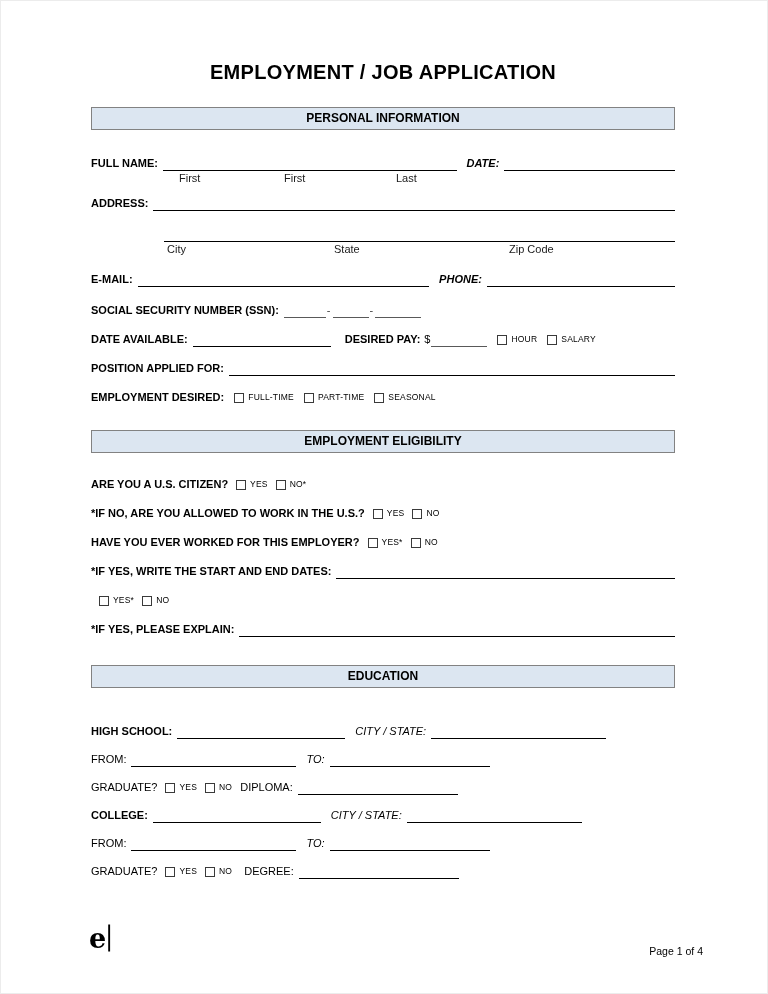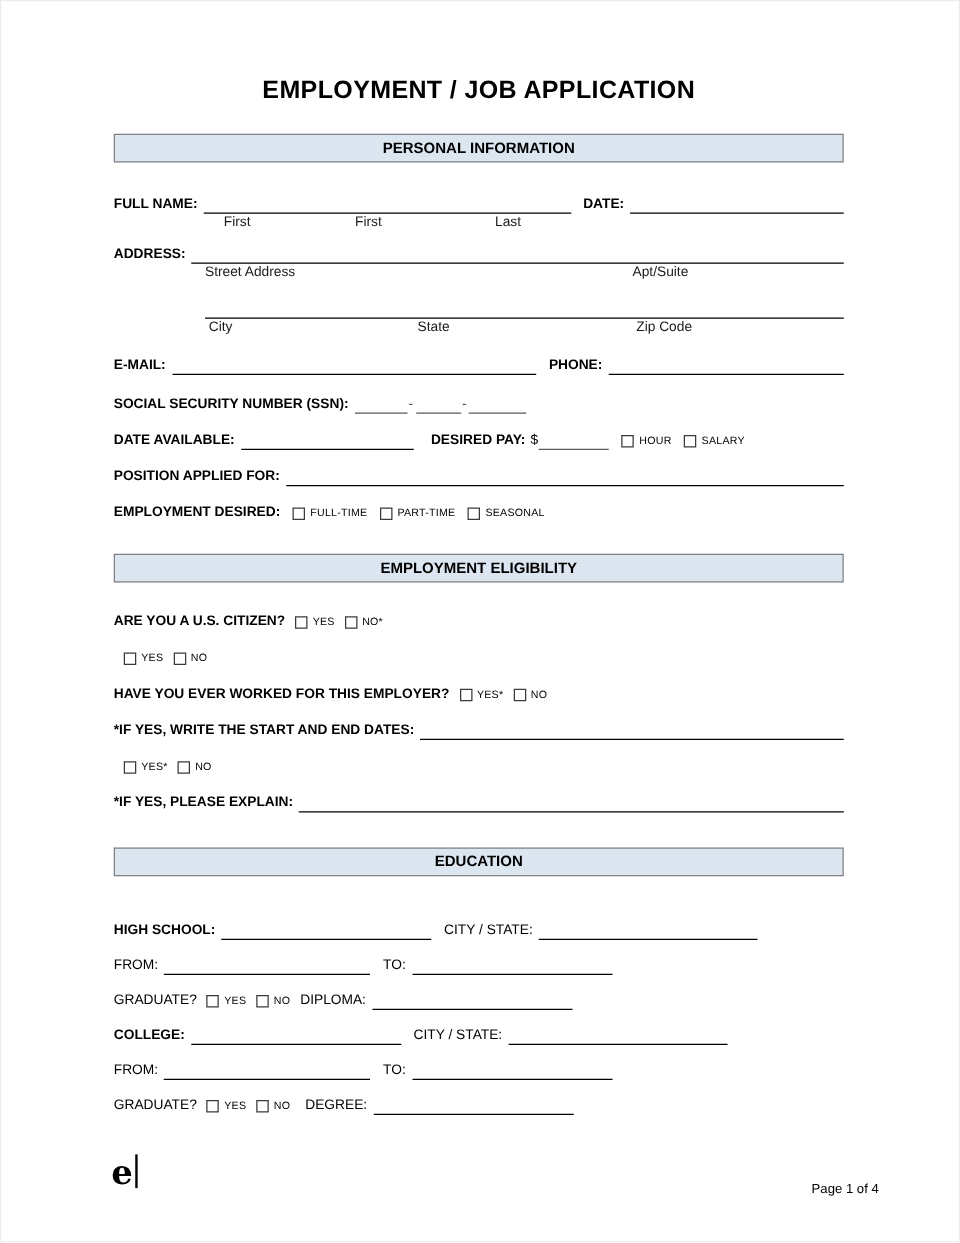--- a/index.html
+++ b/index.html
@@ -40,21 +40,21 @@
   }
   .b { font-weight:bold; white-space:nowrap; }
   .n { font-weight:normal; white-space:nowrap; }
   .blank {
     border-bottom:1px solid #000;
     height:13px;
     margin-left:5px;
     display:inline-block;
   }
   .fill { flex:1; }
-  .gap { margin-left:10px; }
+  .gap { margin-left:10px;font-style:italic; }
   .subrow {
     position:relative;
     height:13px;
     font-size:11px;
     color:#1a1a1a;
   }
   .subrow span { position:absolute; top:1px; white-space:nowrap; }
   .cbg { display:flex; align-items:center; margin-left:10px; }
   .cb {
     width:8px; height:8px;
@@ -94,24 +94,20 @@
   <div class="subrow">
     <span style="left:88px">First</span>
     <span style="left:193px">First</span>
     <span style="left:305px">Last</span>
   </div>
 
   <div class="row" style="margin-top:12px">
     <span class="b">ADDRESS:</span>
     <span class="blank fill"></span>
   </div>
-  <div class="subrow">
-    <span style="left:73px">Street Address</span>
-    <span style="left:415px">Apt/Suite</span>
-  </div>
 
   <div class="row" style="margin-top:17px">
     <span class="blank fill" style="margin-left:73px"></span>
   </div>
   <div class="subrow">
     <span style="left:76px">City</span>
     <span style="left:243px">State</span>
     <span style="left:418px">Zip Code</span>
   </div>
 
@@ -176,20 +172,21 @@
       <span class="cb"></span>
       <span class="cbt">YES</span>
     </span>
     <span class="cbg" style="margin-left:8px">
       <span class="cb"></span>
       <span class="cbt">NO*</span>
     </span>
   </div>
 
   <div class="row" style="margin-top:14px">
+    <span class="b">*IF NO, ARE YOU ALLOWED TO WORK IN THE U.S.?</span>
     <span class="cbg" style="margin-left:8px">
       <span class="cb"></span>
       <span class="cbt">YES</span>
     </span>
     <span class="cbg" style="margin-left:8px">
       <span class="cb"></span>
       <span class="cbt">NO</span>
     </span>
   </div>
 

